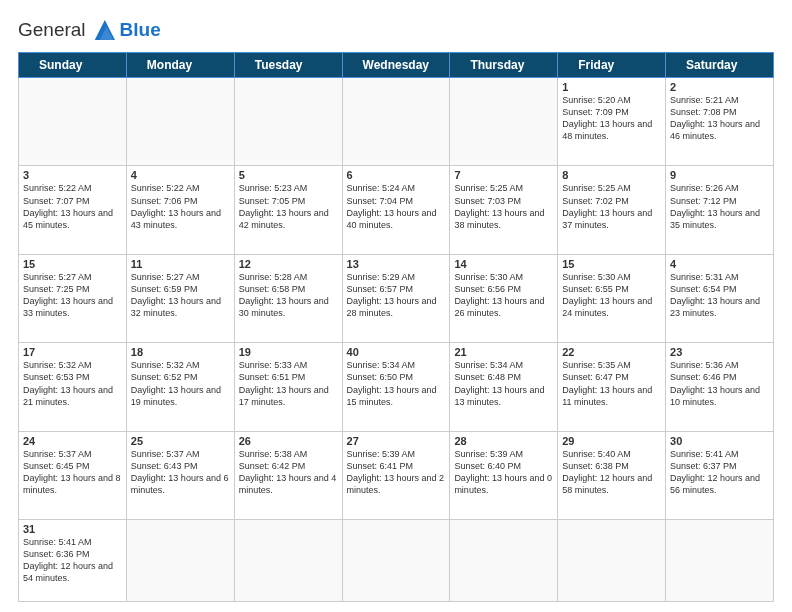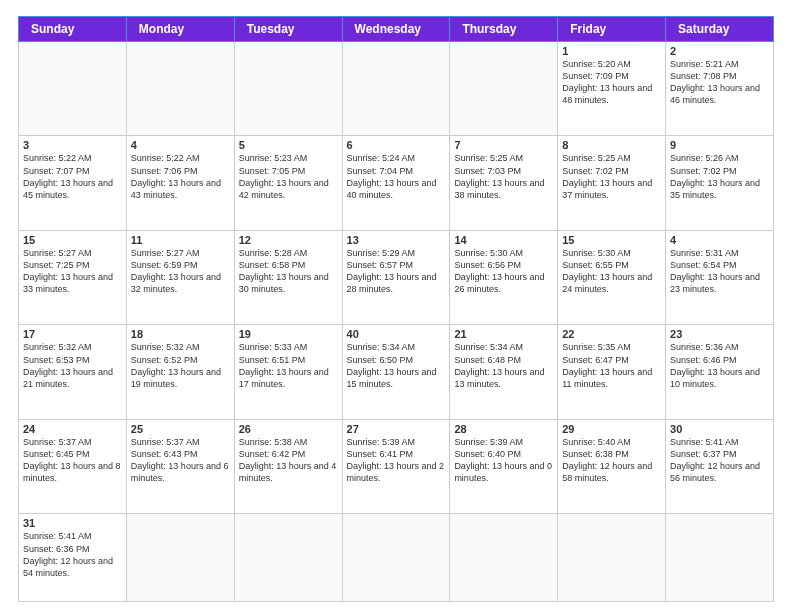--- a/index.html
+++ b/index.html
@@ -47,25 +47,25 @@
       color: #555;
     }
     .calendar {
       flex: 1;
       border: 1px solid #ccc;
       border-collapse: collapse;
       width: 100%;
       table-layout: fixed;
     }
     .calendar th {
-      background: #6d28d9;
+      background: #0c4a6e;
       color: #fff;
       font-size: 12px;
       font-weight: bold;
-      padding: 5px 12px;
+      padding: 5px 20px;
       text-align: left;
       border: 1px solid #4a90d9;
     }
     .calendar td {
       border: 1px solid #ccc;
       vertical-align: top;
       padding: 3px 4px;
       font-size: 9.5px;
       color: #333;
       height: 74px;
@@ -85,20 +85,36 @@
       background: #f9f9f9;
     }
     .last-row td {
       height: 62px;
     }
   </style>
 </head>
 <body>
 
 <div class="page">
+  <div class="header">
+    <div class="logo">
+      <div style="display:flex;align-items:center;gap:0;">
+        <span style="font-size:19px;color:#333;font-weight:normal;">General</span>
+        <svg class="logo-icon" viewBox="0 0 38 32" width="38" height="32">
+          <polygon points="8,28 20,4 32,28" fill="#1a73c8"></polygon>
+          <polygon points="14,28 22,12 30,28" fill="#4a90d9" opacity="0.7"></polygon>
+        </svg>
+        <span style="font-size:19px;color:#1a73c8;font-weight:bold;">Blue</span>
+      </div>
+    </div>
+    <div class="title-block">
+      <div class="month-year"></div>
+      <div class="location"></div>
+    </div>
+  </div>
 
   <table class="calendar">
     <thead>
       <tr>
 
       <th>Sunday</th>
           <th>Monday</th>
           <th>Tuesday</th>
           <th>Wednesday</th>
           <th>Thursday</th>
@@ -159,21 +175,21 @@
           </td>
           <td>
             <span class="day-num">8</span>
             <div class="day-info">Sunrise: 5:25 AM
 Sunset: 7:02 PM
 Daylight: 13 hours and 37 minutes.</div>
           </td>
           <td>
             <span class="day-num">9</span>
             <div class="day-info">Sunrise: 5:26 AM
-Sunset: 7:02 PM
+Sunset: 7:12 PM
 Daylight: 13 hours and 35 minutes.</div>
           </td>
         </tr>
         <tr>
           <td>
             <span class="day-num">15</span>
             <div class="day-info">Sunrise: 5:27 AM
 Sunset: 7:25 PM
 Daylight: 13 hours and 33 minutes.</div>
           </td>

